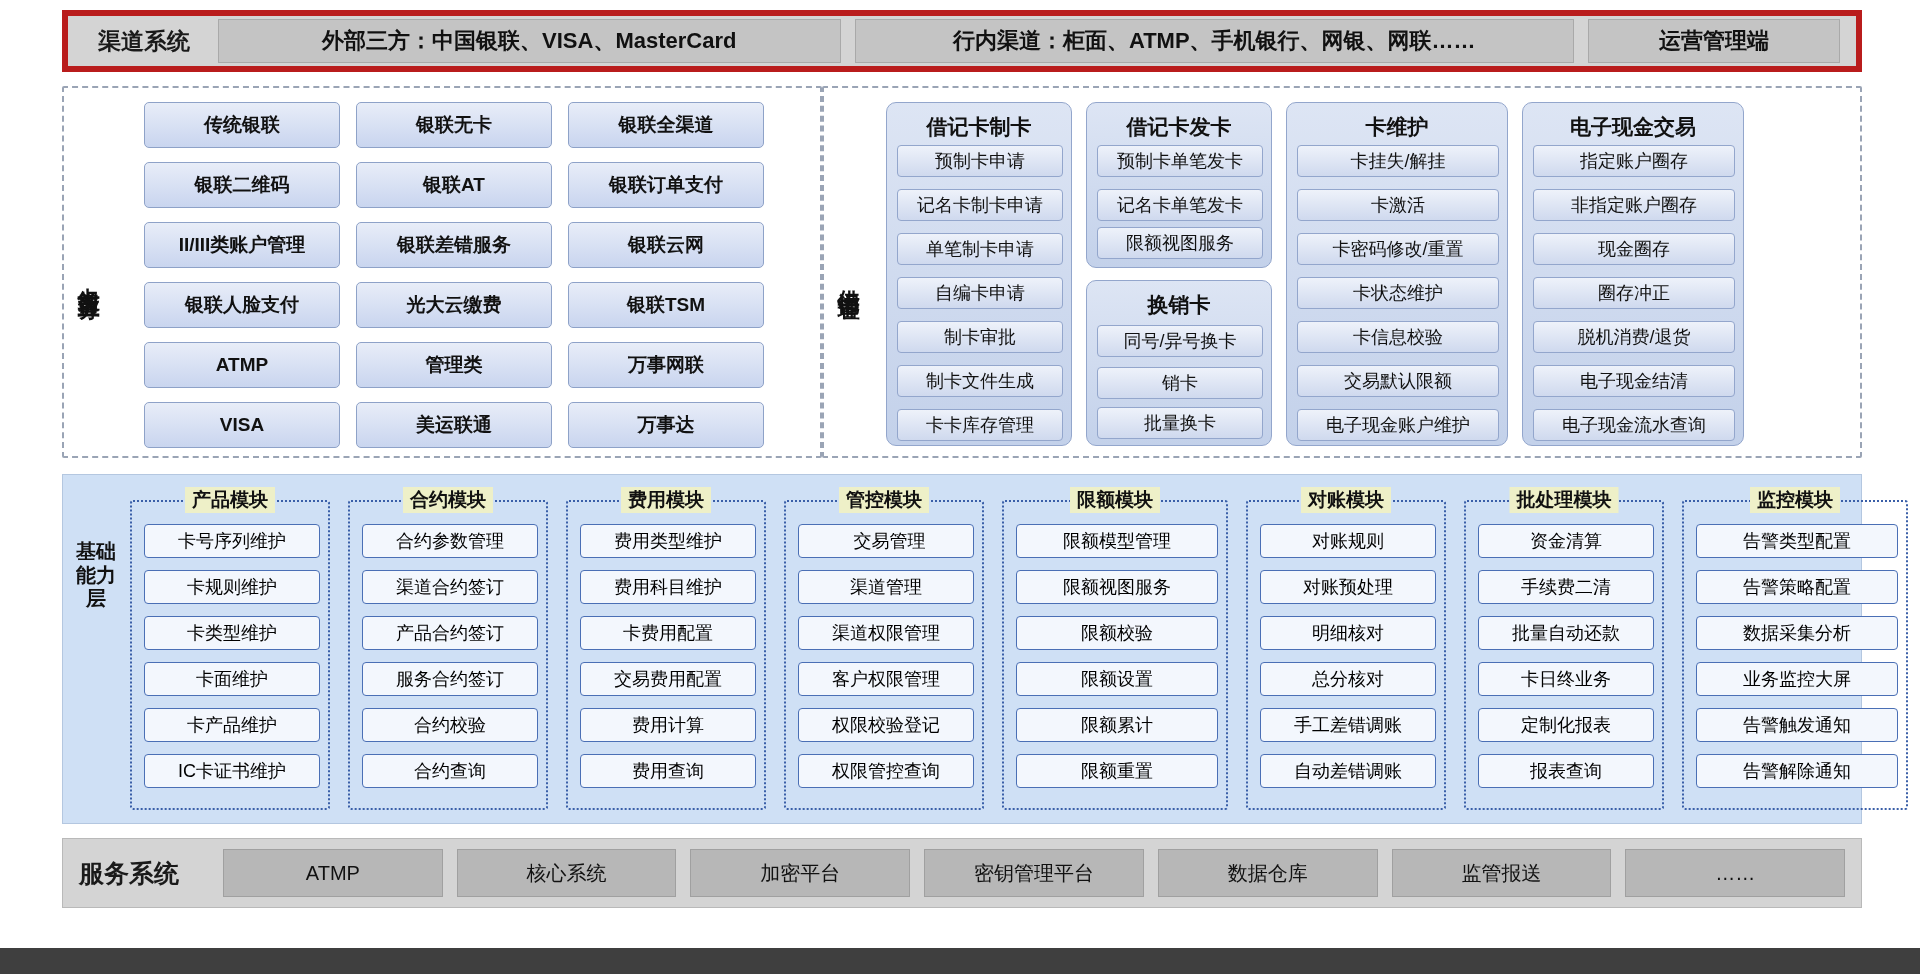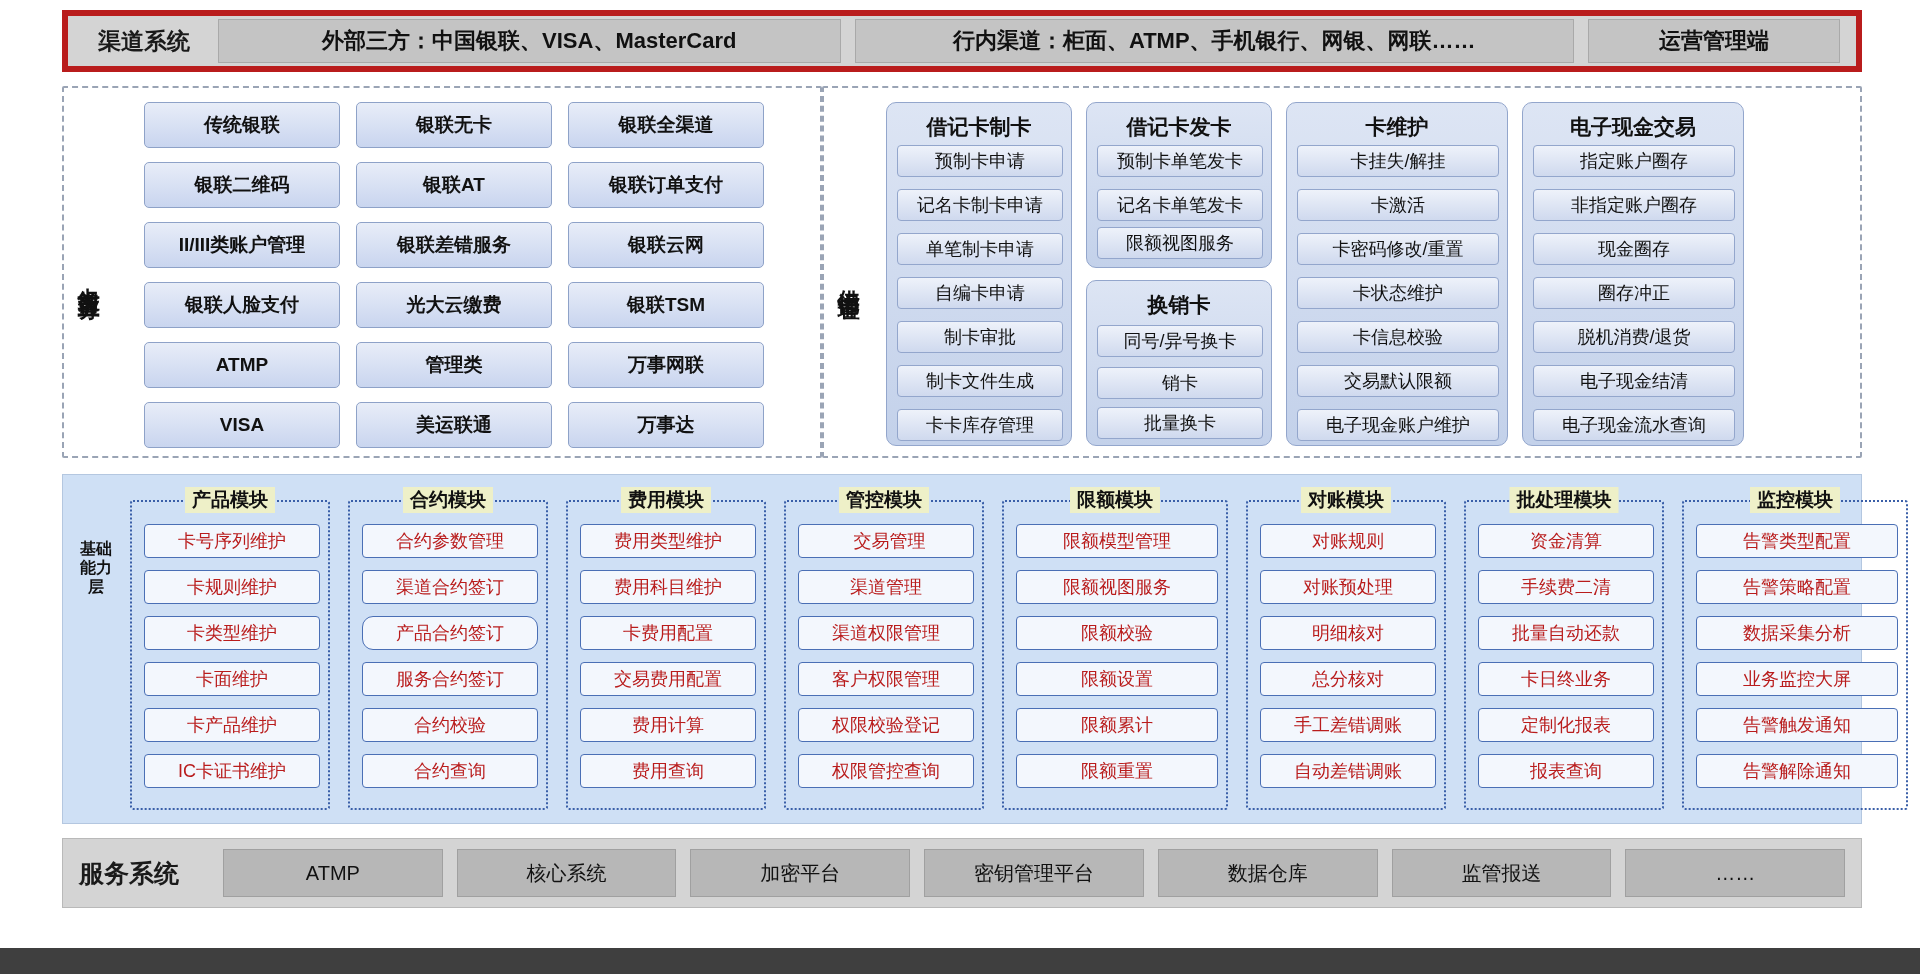--- a/index.html
+++ b/index.html
@@ -143,21 +143,21 @@
     height: 350px;
     background: #cfe0f5;
     border: 1px solid #b4c7e0;
     box-sizing: border-box;
   }
   .base-label {
     position: absolute;
     left: 74px;
     top: 540px;
     width: 44px;
-    font-size: 16px;
+    font-size: 20px;
     font-weight: bold;
     color: #111;
     line-height: 1.18;
     text-align: center;
   }
   .mod {
     position: absolute;
     box-sizing: border-box;
     border: 2px dotted #3a5fa8;
     border-radius: 3px;
@@ -178,21 +178,21 @@
   .mitem {
     position: absolute;
     box-sizing: border-box;
     background: #f3f7fd;
     border: 1px solid #4a6fb5;
     border-radius: 4px;
     display: flex;
     align-items: center;
     justify-content: center;
     font-size: 18px;
-    color: #b91c1c;
+    color: #000000;
     text-align: center;
   }
 
   
   .service-band {
     position: absolute;
     left: 62px;
     top: 838px;
     width: 1800px;
     height: 70px;
@@ -335,21 +335,21 @@
       <div class="mitem" style="left:12px; top:114px; width:176px; height:34px;">卡类型维护</div>
       <div class="mitem" style="left:12px; top:160px; width:176px; height:34px;">卡面维护</div>
       <div class="mitem" style="left:12px; top:206px; width:176px; height:34px;">卡产品维护</div>
       <div class="mitem" style="left:12px; top:252px; width:176px; height:34px;">IC卡证书维护</div>
     </div>
 
     <div class="mod" style="left:348px; top:500px; width:200px; height:310px;">
       <div class="mod-title">合约模块</div>
       <div class="mitem" style="left:12px; top:22px;  width:176px; height:34px;">合约参数管理</div>
       <div class="mitem" style="left:12px; top:68px;  width:176px; height:34px;">渠道合约签订</div>
-      <div class="mitem" style="left:12px; top:114px; width:176px; height:34px;border-radius:11px;">产品合约签订</div>
+      <div class="mitem" style="left:12px; top:114px; width:176px; height:34px;">产品合约签订</div>
       <div class="mitem" style="left:12px; top:160px; width:176px; height:34px;">服务合约签订</div>
       <div class="mitem" style="left:12px; top:206px; width:176px; height:34px;">合约校验</div>
       <div class="mitem" style="left:12px; top:252px; width:176px; height:34px;">合约查询</div>
     </div>
 
     <div class="mod" style="left:566px; top:500px; width:200px; height:310px;">
       <div class="mod-title">费用模块</div>
       <div class="mitem" style="left:12px; top:22px;  width:176px; height:34px;">费用类型维护</div>
       <div class="mitem" style="left:12px; top:68px;  width:176px; height:34px;">费用科目维护</div>
       <div class="mitem" style="left:12px; top:114px; width:176px; height:34px;">卡费用配置</div>

